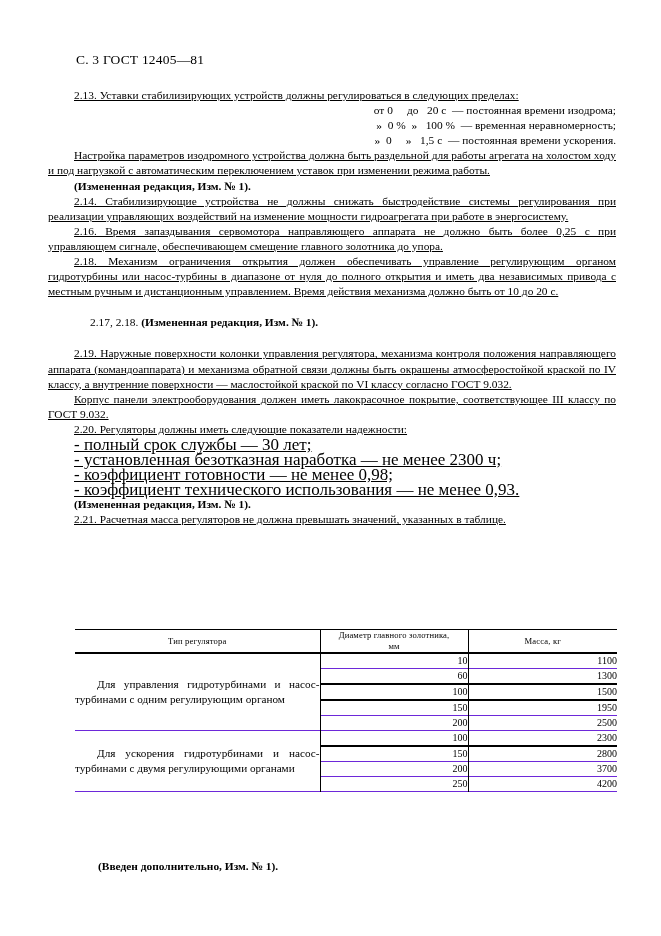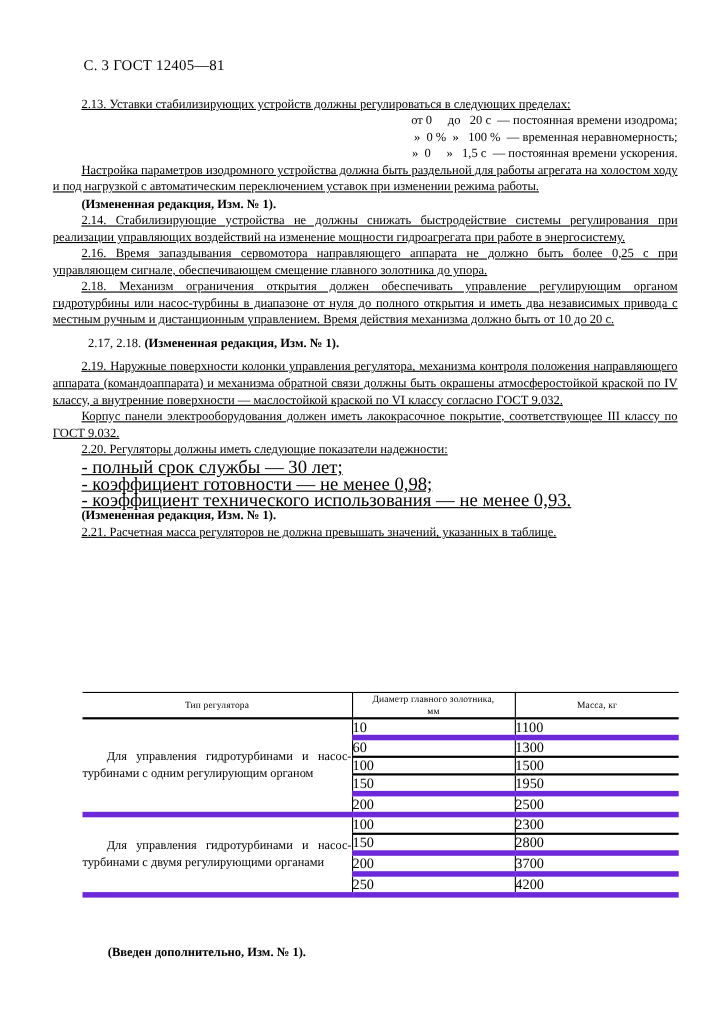--- a/index.html
+++ b/index.html
@@ -73,21 +73,21 @@
     text-decoration: underline;
   }
   p.bold-note {
     margin: 0;
     font-size: 11.4px;
     line-height: 15.1px;
     text-indent: 26px;
     font-weight: bold;
   }
   p.mixed-note {
-    margin: 6px;
+    margin: 16px;
     font-size: 11.4px;
     line-height: 15.1px;
     text-indent: 26px;
   }
   p.mixed-note b { font-weight: bold; }
 
   
   .tbl-wrap {
     position: absolute;
     left: 75px;
@@ -121,31 +121,31 @@
   .rowtitle {
     font-size: 11.2px;
     line-height: 14.6px;
     text-align: justify;
     text-justify: inter-word;
     text-indent: 22px;
     padding: 2px 10px 2px 4px;
     vertical-align: top;
   }
   .numcell {
-    text-align: left;
-    font-size: 13px;
+    text-align: right;
+    font-size: 10px;
     line-height: 14px;
     padding: 3px 0 3px 0;
     height: 14px;
   }
 
   
   .top-rule     { border-top: 1px solid #000; }
   .thick-rule   { border-top: 2.4px solid #000; }
-  .thin-rule    { border-top: 5px solid #6d28d9; }
+  .thin-rule    { border-top: 1px solid #6d28d9; }
   .vline-l      { border-left: 1.6px solid #000; }
 
   .spacer-row td { height: 0; padding: 0; line-height: 0; font-size: 0; }
 
   
   .footer-note {
     position: absolute;
     left: 98px;
     top: 860px;
     font-size: 11.4px;
@@ -176,20 +176,21 @@
 
 
     <p class="para">2.18.  Механизм ограничения открытия должен обеспечивать управление регулирующим орга­ном гидротурбины или насос-турбины в диапазоне от нуля до полного открытия и иметь два независимых привода с местным ручным и дистанционным управлением. Время действия механизма должно быть от 10 до 20 с.</p>
     <p class="mixed-note"><span>2.17, 2.18.  </span><b>(Измененная редакция, Изм. № 1).</b></p>
 
     <p class="para">2.19.  Наружные поверхности колонки управления регулятора, механизма контроля положения направляющего аппарата (командоаппарата) и механизма обратной связи должны быть окрашены атмосферостойкой краской по IV классу, а внутренние поверхности — маслостойкой краской по VI классу согласно ГОСТ 9.032.</p>
     <p class="para">Корпус панели электрооборудования должен иметь лакокрасочное покрытие, соответствующее III классу по ГОСТ 9.032.</p>
 
     <p class="para">2.20.  Регуляторы должны иметь следующие показатели надежности:</p>
     <p class="bullet">- полный срок службы — 30 лет;</p>
+    <p class="bullet">- установленная безотказная наработка — не менее 2300 ч;</p>
     <p class="bullet">- коэффициент готовности — не менее 0,98;</p>
     <p class="bullet">- коэффициент технического использования — не менее 0,93.</p>
     <p class="bold-note">(Измененная редакция, Изм. № 1).</p>
 
     <p class="para">2.21.  Расчетная масса регуляторов не должна превышать значений, указанных в таблице.</p>
   </div>
 
   <div class="tbl-wrap">
     <table class="masstab">
       <colgroup>
@@ -229,21 +230,21 @@
         <tr>
           <td class="numcell thick-rule vline-l">150</td>
           <td class="numcell thick-rule vline-l">1950</td>
         </tr>
         <tr>
           <td class="numcell thin-rule vline-l">200</td>
           <td class="numcell thin-rule vline-l">2500</td>
         </tr>
 
         <tr>
-          <td class="rowtitle thin-rule" rowspan="4">Для управления гидротурбинами и насос-турбинами с двумя регулирующими органами</td>
+          <td class="rowtitle thin-rule" rowspan="4">Для ускорения гидротурбинами и насос-турбинами с двумя регулирующими органами</td>
           <td class="numcell thin-rule vline-l">100</td>
           <td class="numcell thin-rule vline-l">2300</td>
         </tr>
         <tr>
           <td class="numcell thick-rule vline-l">150</td>
           <td class="numcell thick-rule vline-l">2800</td>
         </tr>
         <tr>
           <td class="numcell thin-rule vline-l">200</td>
           <td class="numcell thin-rule vline-l">3700</td>

